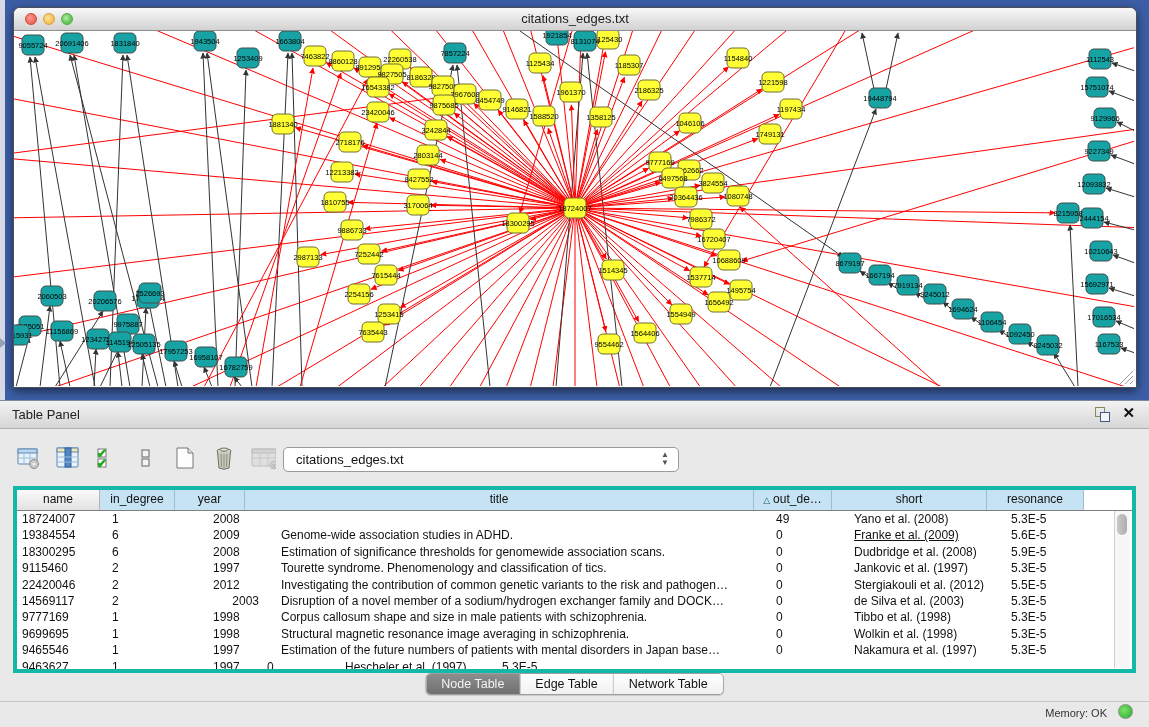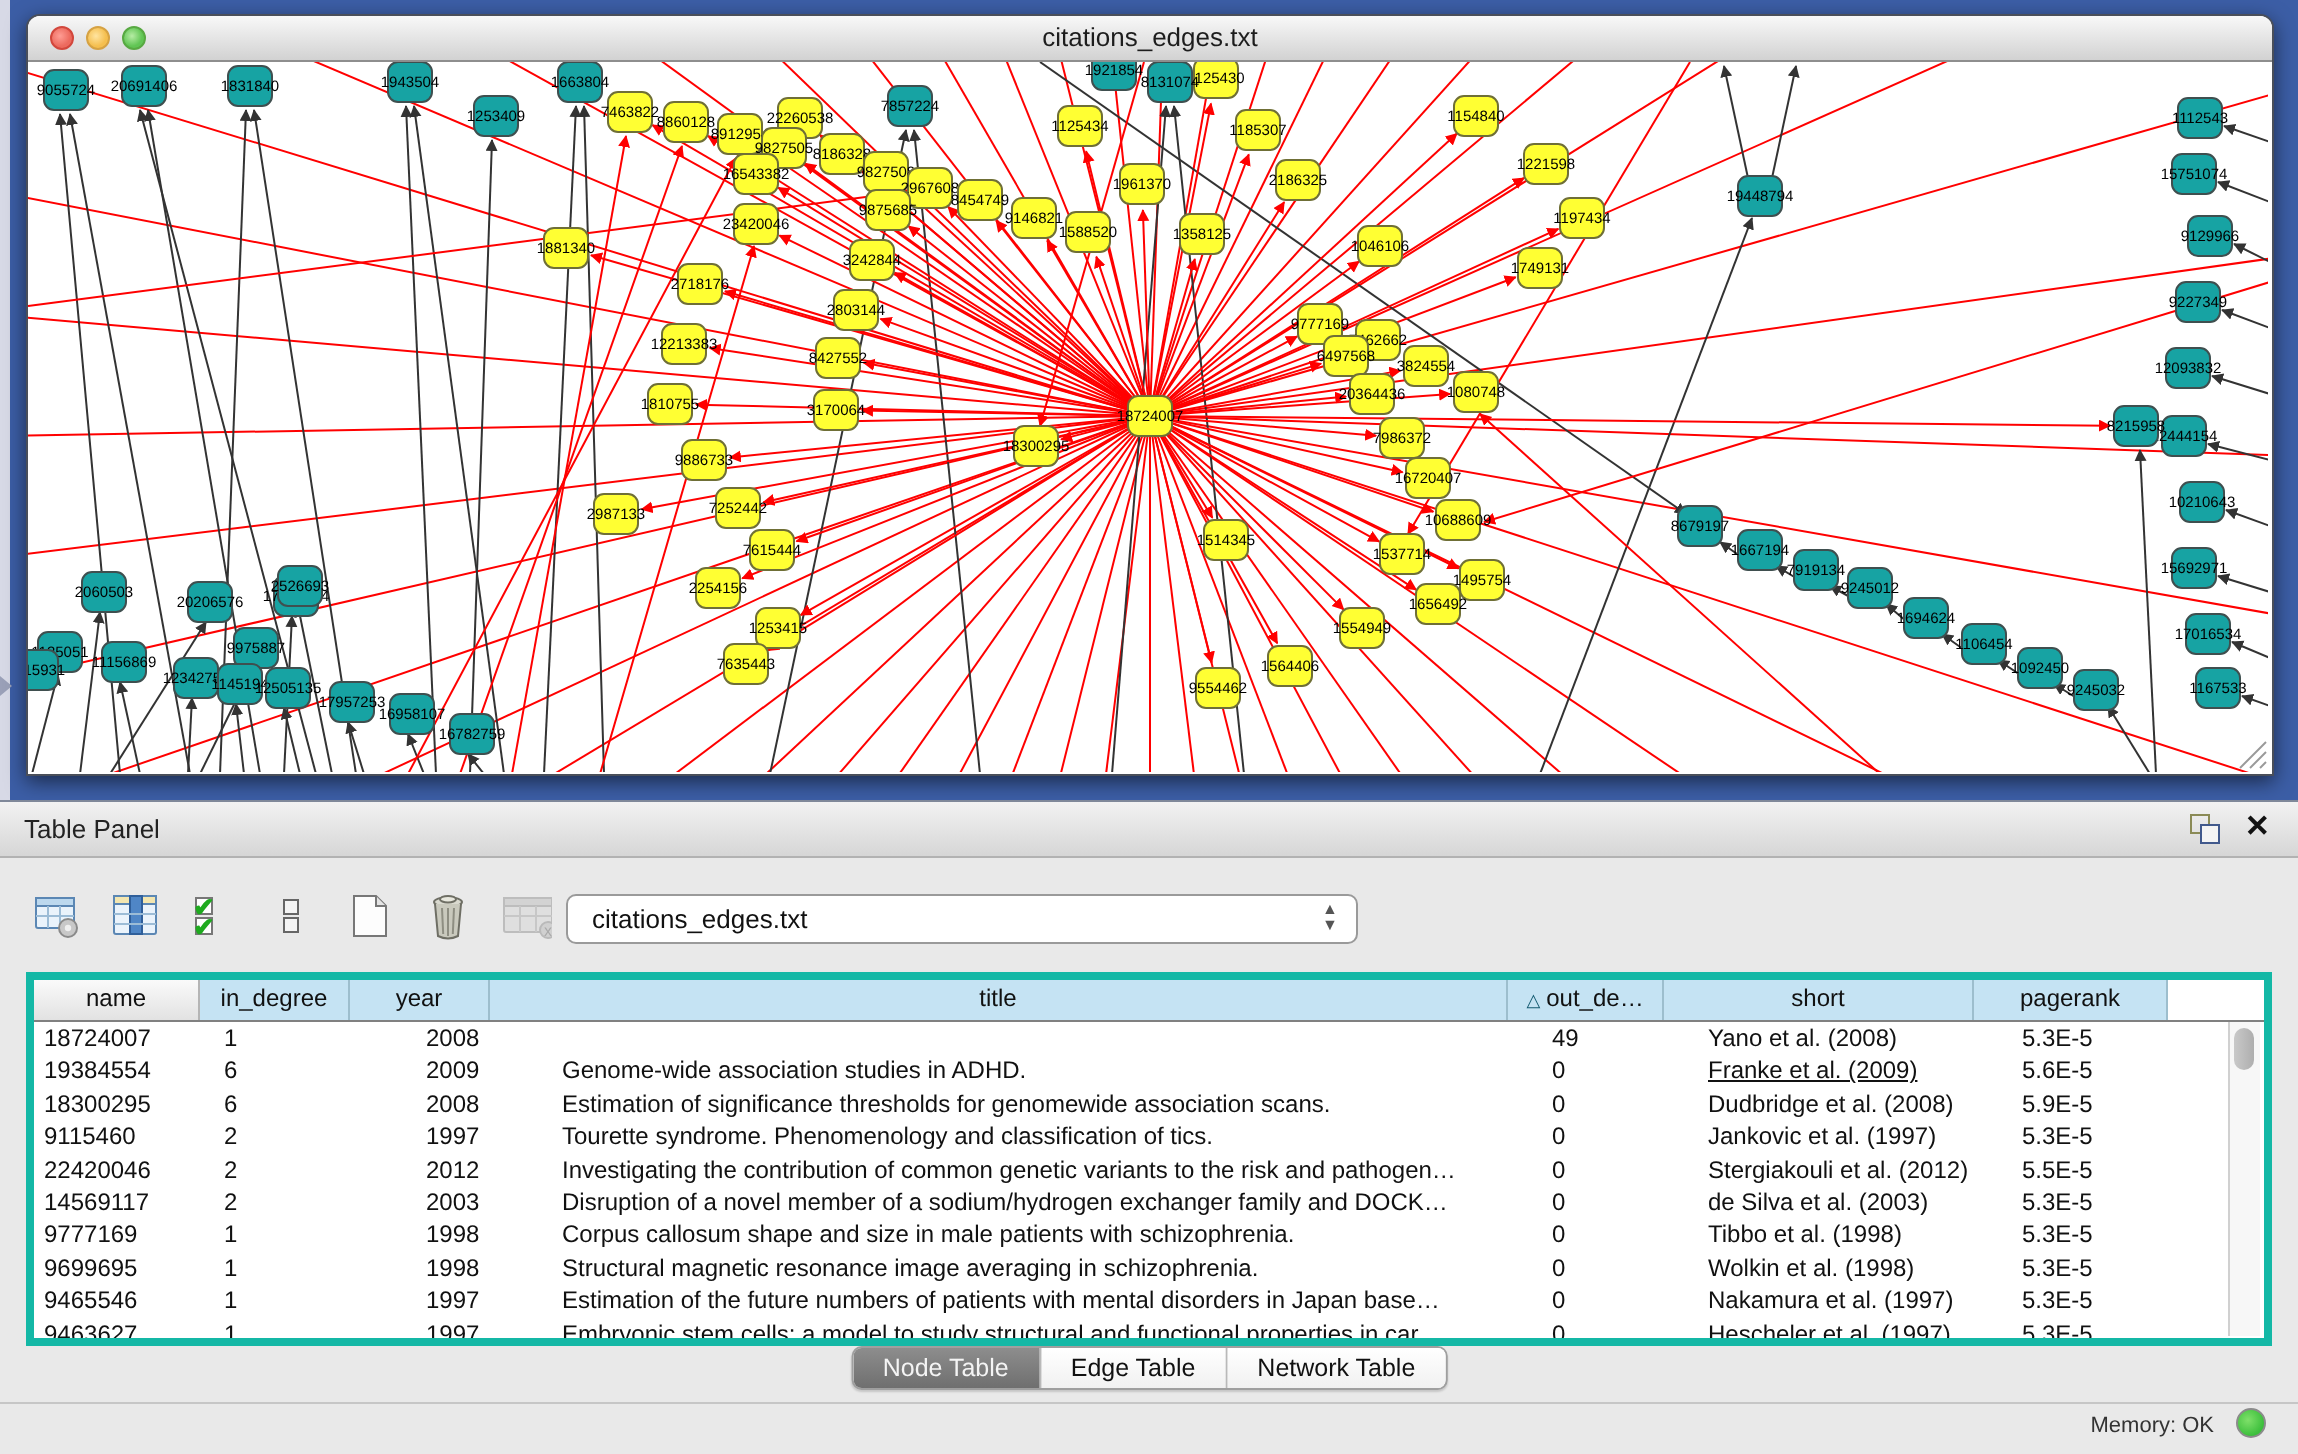--- a/index.html
+++ b/index.html
@@ -548,21 +548,21 @@
   </div>
 
   <div id="tablewrap">
     <div id="thead">
         <div class="hcell gray" style="width: 83px;"><span>name</span></div>
         <div class="hcell" style="width: 75px;"><span>in_degree</span></div>
         <div class="hcell" style="width: 70px;"><span>year</span></div>
         <div class="hcell" style="width: 509px;"><span>title</span></div>
         <div class="hcell" style="width: 78px;"><span class="sorttri">△</span><span>out_de…</span></div>
         <div class="hcell" style="width: 155px;"><span>short</span></div>
-        <div class="hcell" style="width: 97px;"><span>pagerank</span></div>
+        <div class="hcell" style="width: 97px;"><span>resonance</span></div>
         <div class="hcell" style="width: 40px; background: rgb(255, 255, 255); border-right: none;"></div>
       </div>
     <div id="tbody">
         <div class="trow">
           <div class="tcell" style="width: 83px; padding-left: 5px;">18724007</div>
           <div class="tcell" style="width: 89px; padding-left: 12px;">1</div>
           <div class="tcell" style="width: 70px; padding-left: 24px;">2008</div>
           <div class="tcell" style="width: 509px; padding-left: 22px; margin-top: 32px;">Changes of HCN gene expression and I(f) currents in Nkx2.5-positive cardiomyoc…</div>
           <div class="tcell" style="width: 78px; padding-left: 8px;">49</div>
           <div class="tcell" style="width: 155px; padding-left: 8px;">Yano et al. (2008)</div>
@@ -600,21 +600,21 @@
           <div class="tcell" style="width: 89px; padding-left: 12px;">2</div>
           <div class="tcell" style="width: 70px; padding-left: 24px;">2012</div>
           <div class="tcell" style="width: 509px; padding-left: 22px;">Investigating the contribution of common genetic variants to the risk and pathogen…</div>
           <div class="tcell" style="width: 78px; padding-left: 8px;">0</div>
           <div class="tcell" style="width: 155px; padding-left: 8px;">Stergiakouli et al. (2012)</div>
           <div class="tcell" style="width: 97px; padding-left: 10px;">5.5E-5</div>
         </div>
         <div class="trow">
           <div class="tcell" style="width: 83px; padding-left: 5px;">14569117</div>
           <div class="tcell" style="width: 89px; padding-left: 12px;">2</div>
-          <div class="tcell" style="width: 70px; padding-left: 24px;">2003</div>
+          <div class="tcell" style="width: 70px; padding-left: 24px; text-align: right;">2003</div>
           <div class="tcell" style="width: 509px; padding-left: 22px;">Disruption of a novel member of a sodium/hydrogen exchanger family and DOCK…</div>
           <div class="tcell" style="width: 78px; padding-left: 8px;">0</div>
           <div class="tcell" style="width: 155px; padding-left: 8px;">de Silva et al. (2003)</div>
           <div class="tcell" style="width: 97px; padding-left: 10px;">5.3E-5</div>
         </div>
         <div class="trow">
           <div class="tcell" style="width: 83px; padding-left: 5px;">9777169</div>
           <div class="tcell" style="width: 89px; padding-left: 12px;">1</div>
           <div class="tcell" style="width: 70px; padding-left: 24px;">1998</div>
           <div class="tcell" style="width: 509px; padding-left: 22px;">Corpus callosum shape and size in male patients with schizophrenia.</div>
@@ -637,21 +637,20 @@
           <div class="tcell" style="width: 70px; padding-left: 24px;">1997</div>
           <div class="tcell" style="width: 509px; padding-left: 22px;">Estimation of the future numbers of patients with mental disorders in Japan base…</div>
           <div class="tcell" style="width: 78px; padding-left: 8px;">0</div>
           <div class="tcell" style="width: 155px; padding-left: 8px;">Nakamura et al. (1997)</div>
           <div class="tcell" style="width: 97px; padding-left: 10px;">5.3E-5</div>
         </div>
         <div class="trow">
           <div class="tcell" style="width: 83px; padding-left: 5px;">9463627</div>
           <div class="tcell" style="width: 89px; padding-left: 12px;">1</div>
           <div class="tcell" style="width: 70px; padding-left: 24px;">1997</div>
-          <div class="tcell" style="width: 509px; padding-left: 22px;">Embryonic stem cells: a model to study structural and functional properties in car…</div>
           <div class="tcell" style="width: 78px; padding-left: 8px;">0</div>
           <div class="tcell" style="width: 155px; padding-left: 8px;">Hescheler et al. (1997)</div>
           <div class="tcell" style="width: 97px; padding-left: 10px;">5.3E-5</div>
         </div>
       </div>
     <div id="vscroll">
         <div id="vthumb"></div>
       </div>
   </div>
 

